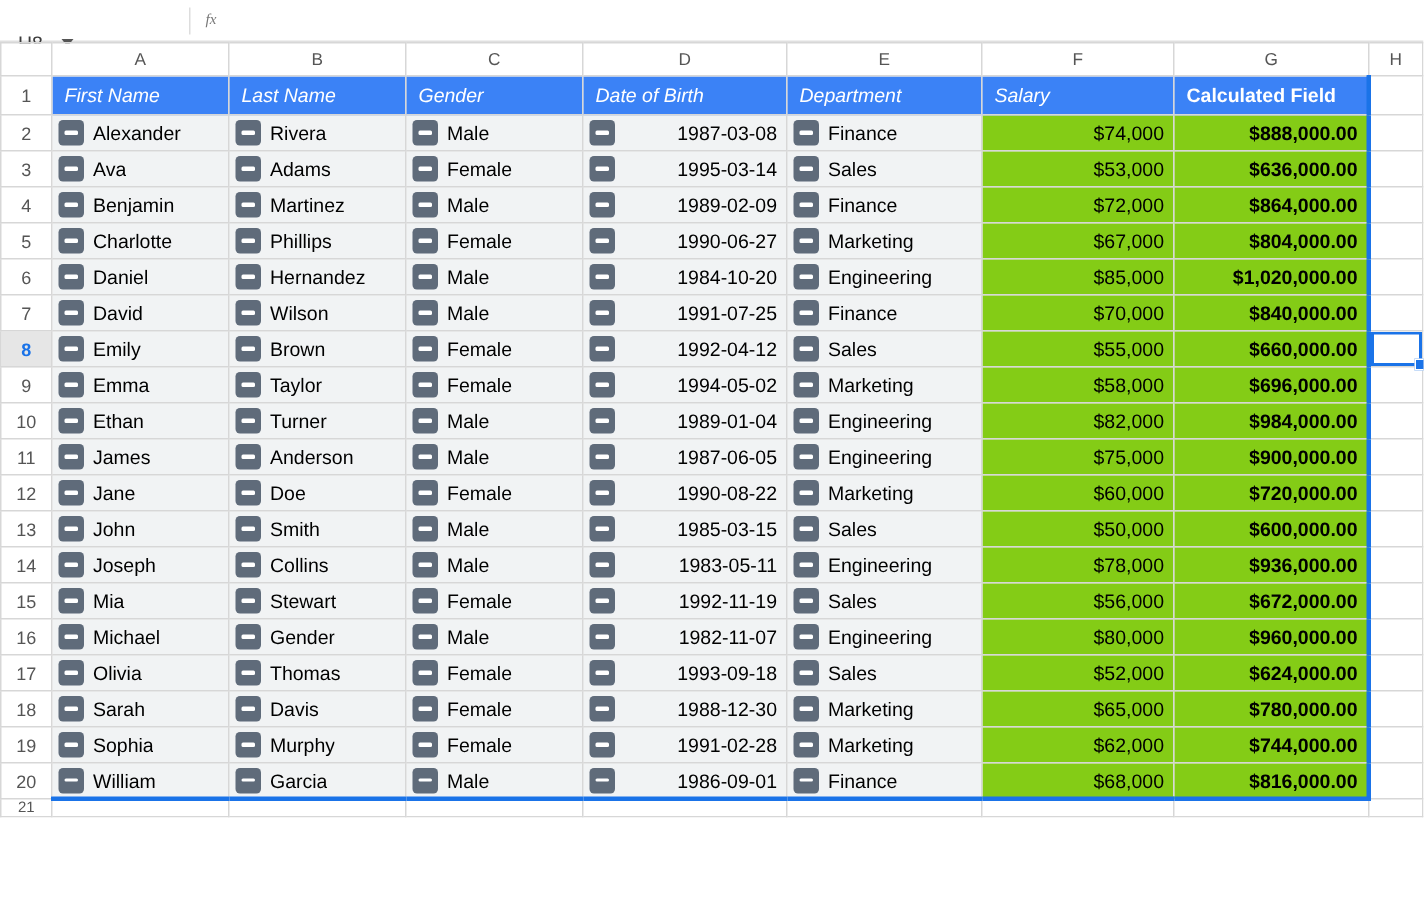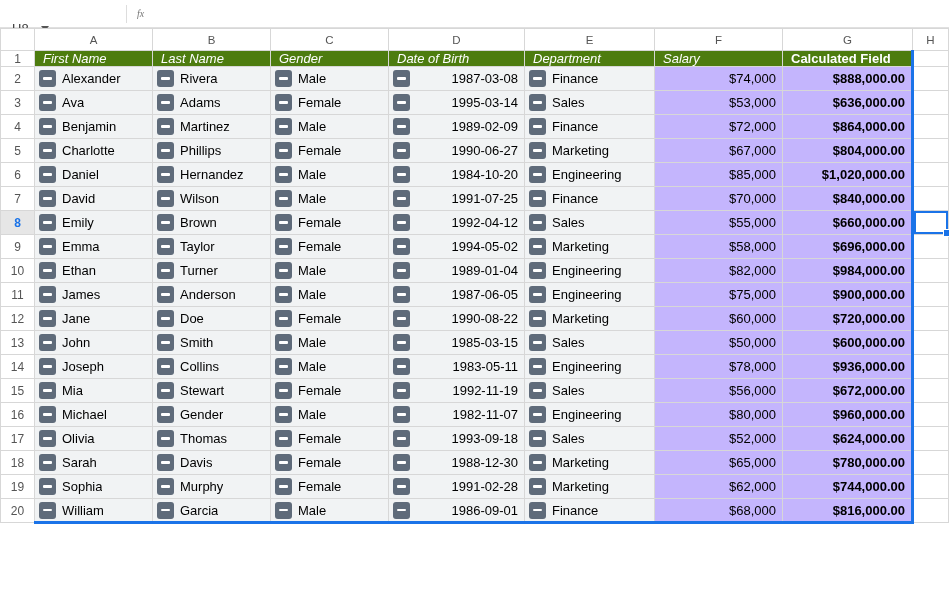--- a/index.html
+++ b/index.html
@@ -26,26 +26,26 @@
     
     .rowhead.active { background:#e6e6e6; color:#1a73e8; font-weight:600; border-right:1px solid #d7d7d7;}
     
     
     .range-right { border-right:3px solid #1a73e8 !important;font-weight:bold;}
     .range-bottom { border-bottom:3px solid #1a73e8 !important;}
     .range-top    { border-top:1px solid #1a73e8 !important;}
     .range-left   { border-left:1px solid #1a73e8 !important;}
 
     
-    td.hcell { background:#4d7c0f; color:#fff; font-style:italic; height:16px; padding:0 8px; white-space:nowrap;}
+    td.hcell { background:#3b82f6; color:#fff; font-style:italic; height:26px; padding:0 8px; white-space:nowrap;}
     td.hcell.cfield { font-style:normal; }
     
     
     td.dcell { background:#f1f3f4; height:24px; padding:0 6px 0 4px; white-space:nowrap;}
-    td.dcell.plain { background:#c4b5fd;padding-left:32px;}
+    td.dcell.plain { background:#84cc16;padding-left:32px;}
     .cellflex { display:flex; align-items:center; gap:6px; height:100%;}
     .cellflex.right { justify-content:flex-end; }
     .textval { overflow:hidden; text-overflow:ellipsis;}
     
     
     .minus { width:17px; height:17px; border-radius:3px; background:#5f6b7a; display:inline-flex; align-items:center; justify-content:center; flex:0 0 auto;}
     .minus::before { content:""; display:block; width:9px; height:2.5px; background:#fff; border-radius:1px;}
     
     
     td.empty { height:12px; background:#fff;}
@@ -948,15 +948,26 @@
               <span class="textval">$68,000</span>
             </div>
           </td>
           <td class="dcell plain range-right range-bottom">
             <div class="cellflex right">
               <span class="textval">$816,000.00</span>
             </div>
           </td>
           <td class="extraH"></td>
         </tr>
+        <tr>
+          <th class="rowhead" style="height:12px;font-size:10px;vertical-align:top;">21</th>
+          <td class="empty"></td>
+          <td class="empty"></td>
+          <td class="empty"></td>
+          <td class="empty"></td>
+          <td class="empty"></td>
+          <td class="empty"></td>
+          <td class="empty"></td>
+          <td class="empty"></td>
+        </tr>
       </tbody>
   </table>
 </div>
 
 </body></html>

